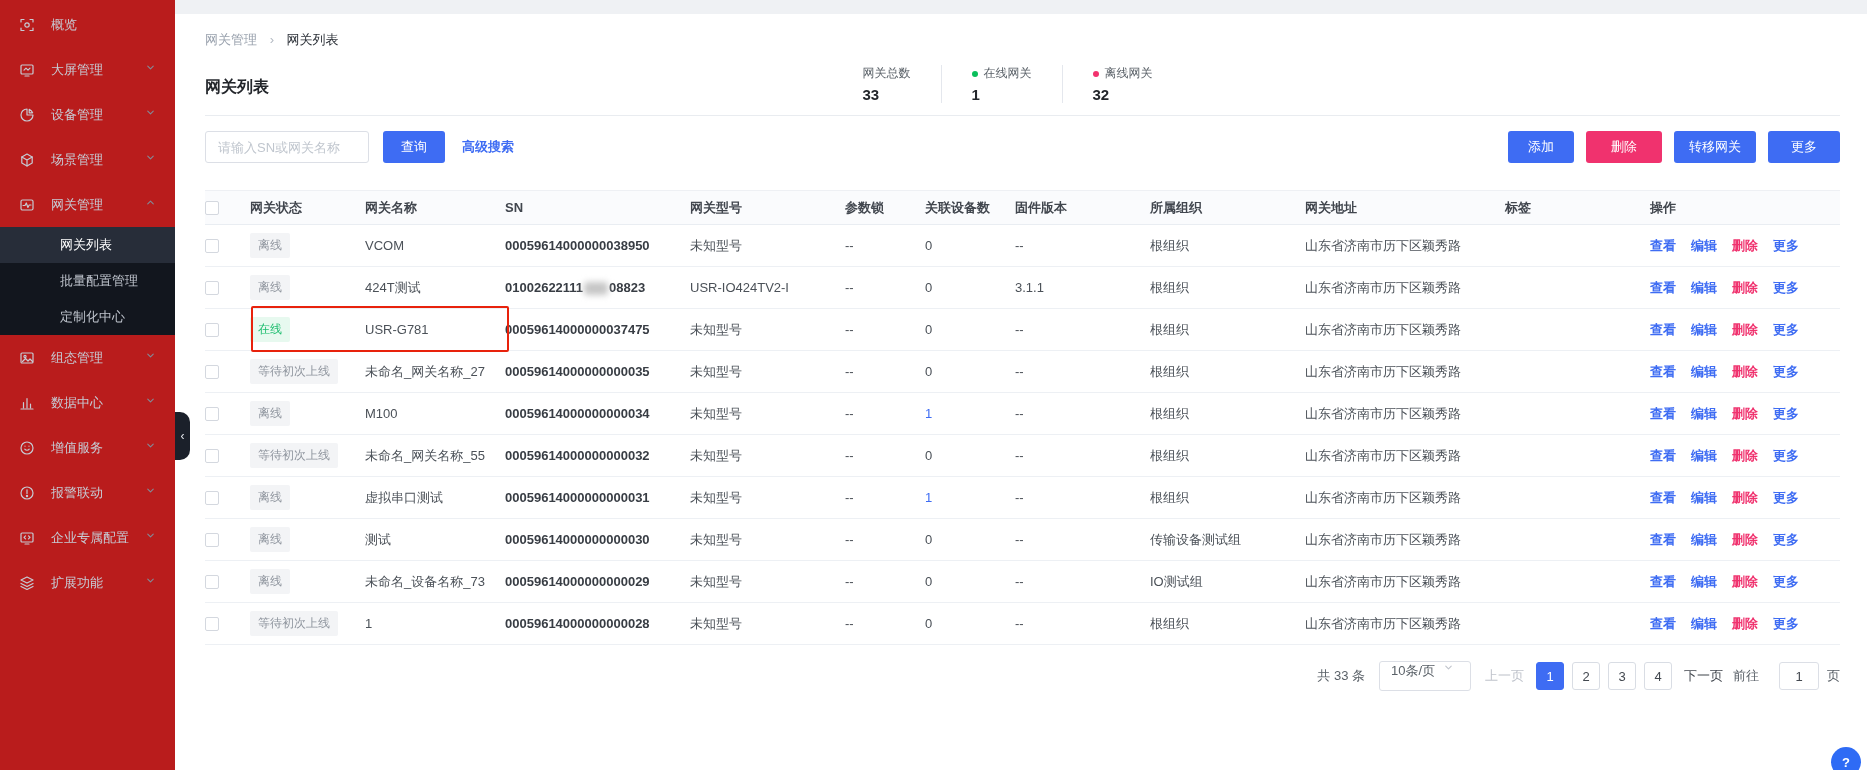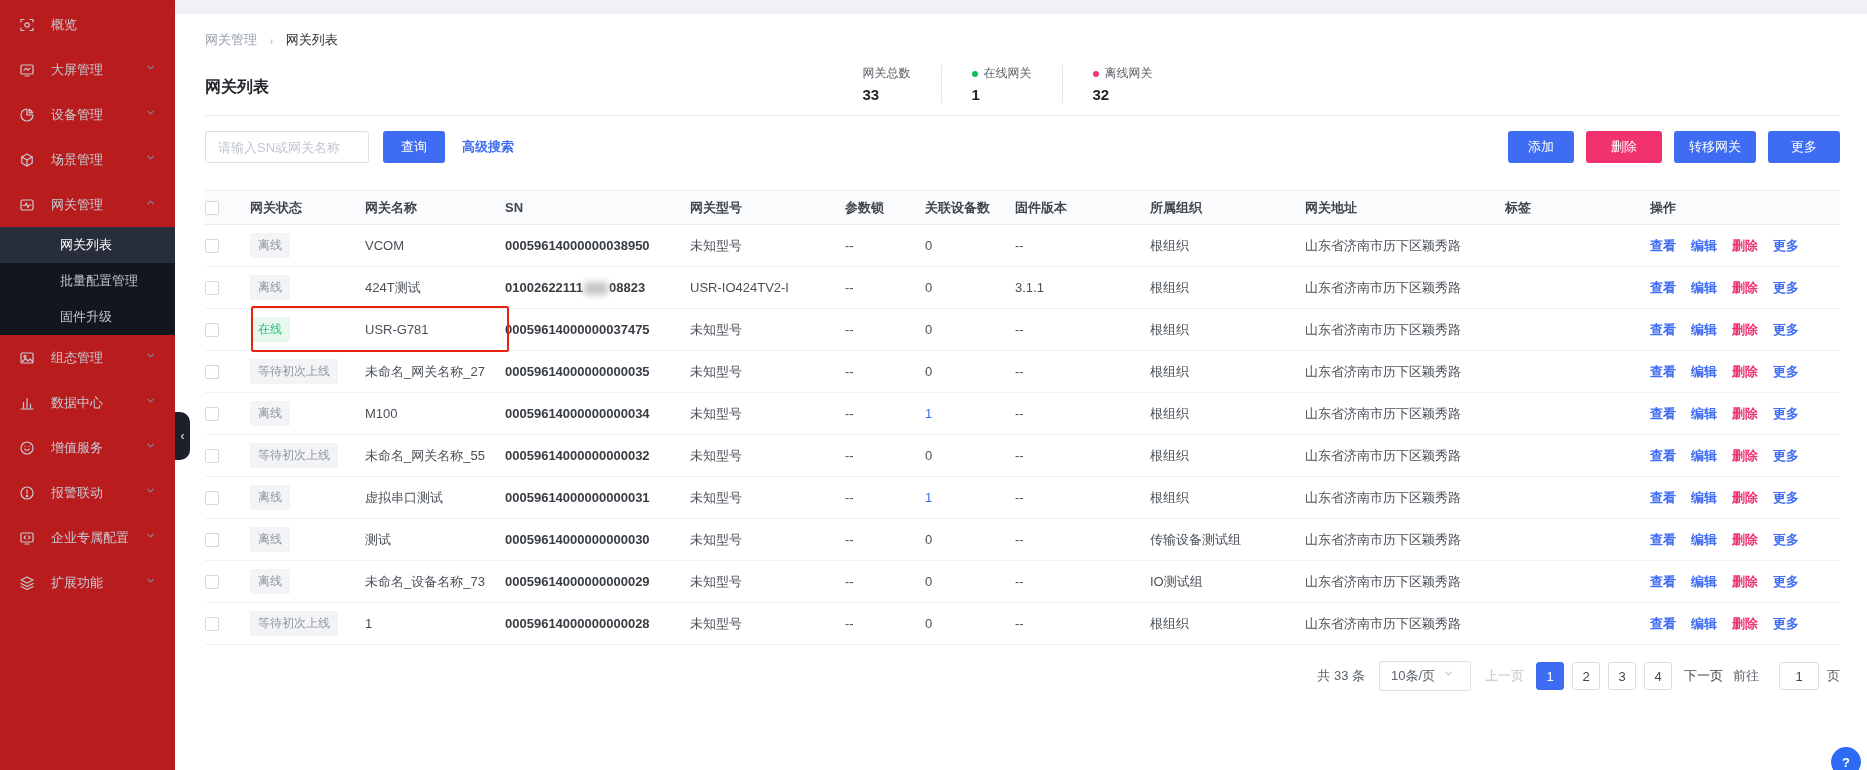--- a/index.html
+++ b/index.html
@@ -15,21 +15,21 @@
   .chev svg { width:11px; height:11px; stroke:#828a97; stroke-width:1.6; }
   .submenu { background:#12161e; }
   .side-child { height:36px; display:flex; align-items:center; padding-left:60px; font-size:13px; color:#bfc4cd; cursor:pointer; }
   .side-child.active { background:#272d39; color:#ffffff; }
   .collapse-handle { position:absolute; left:175px; top:412px; width:15px; height:48px; background:#1b202a; border-radius:0 10px 10px 0; display:flex; align-items:center; justify-content:center; color:#e6e9ee; font-size:12px; cursor:pointer; z-index:3; }
 
   
   .main { flex:1; background:#fff; position:relative; overflow:hidden; }
   .topband { height:14px; background:#eff1f4; }
   .content { padding:0 27px 0 30px; }
-  .breadcrumb { margin-top:17px; color:#99a1ad; font-size:13px;font-family:Liberation Serif, serif; }
+  .breadcrumb { margin-top:17px; color:#99a1ad; font-size:13px; }
   .breadcrumb .bc-parent { cursor:pointer; }
   .breadcrumb .sep { margin:0 9px; color:#b3b9c2; }
   .breadcrumb .bc-current { color:#2c3138; }
   .title-row { margin-top:16px; height:44px; position:relative; display:flex; align-items:center; }
   .page-title { font-size:16px; font-weight:bold; color:#23262b; }
   .stats { position:absolute; left:50%; transform:translateX(-50%); top:0; display:flex; align-items:flex-start; }
   .stat { padding:0 30px; }
   .stat:first-child { padding-left:0; }
   .stat + .stat { border-left:1px solid #e4e7ed; }
   .stat .s-label { font-size:12px; color:#5a6168; display:flex; align-items:center; }
@@ -63,21 +63,21 @@
   .sn-cell { font-weight:bold; color:#383d44; }
   .blur { display:inline-block; width:24px; height:13px; background:#c6c6c6; filter:blur(3px); vertical-align:middle; margin:0 1px; border-radius:3px; }
   .lnk { color:#3e6cf3; cursor:pointer; }
   .op { margin-right:15px; color:#3e6cf3; font-weight:bold; cursor:pointer; text-decoration:none; }
   .op.danger { color:#f0326e; }
   .annotation-box { position:absolute; left:46px; top:116px; width:258px; height:46px; border:2px solid #e8220c; border-radius:2px; pointer-events:none; }
 
   
   .pagination { margin-top:16px; display:flex; justify-content:flex-end; align-items:center; color:#5a6168; font-size:13px; }
   .pg-total { margin-right:14px; }
-  .pg-size { width:92px; height:30px; border:1px solid #dcdfe6; border-radius:3px; display:flex; align-items:center; justify-content:center; gap:8px; color:#5a6168; cursor:pointer; margin-right:14px; }
+  .pg-size { width:92px; height:30px; border:1px solid #dcdfe6; border-radius:3px; display:flex; align-items:flex-start; justify-content:center; gap:8px; color:#5a6168; cursor:pointer; margin-right:14px; }
   .pg-size .chev svg { stroke:#c0c4cc; }
   .pg-prev { color:#c0c4cc; margin-right:12px; }
   .pg-num { width:28px; height:28px; border:1px solid #d9dde4; border-radius:3px; display:flex; align-items:center; justify-content:center; color:#43484f; margin-right:8px; cursor:pointer; background:#fff; }
   .pg-num.active { background:#3e6cf3; border-color:#3e6cf3; color:#fff; }
   .pg-next { color:#43484f; margin:0 10px 0 4px; cursor:pointer; }
   .pg-goto { margin-right:20px; }
   .pg-input { width:40px; height:28px; border:1px solid #dcdfe6; border-radius:3px; text-align:center; font-size:13px; color:#43484f; outline:none; font-family:inherit; margin-right:8px; }
 
   .float-btn { position:absolute; right:6px; bottom:-7px; width:30px; height:30px; border-radius:50%; background:#2e6bf5; color:#fff; display:flex; align-items:center; justify-content:center; font-size:13px; font-weight:bold; cursor:pointer; z-index:5; }
 </style>
@@ -148,21 +148,21 @@
         <span class="lbl">网关管理</span>
         <span class="icn chev">
           <svg viewBox="0 0 16 16">
             <path d="M4 10l4-4 4 4"></path>
           </svg>
         </span>
       </div>
       <div class="submenu">
         <div class="side-child active">网关列表</div>
         <div class="side-child">批量配置管理</div>
-        <div class="side-child">固件升级</div>
+        <div class="side-child">定制化中心</div>
       </div>
       <div class="side-item">
         <span class="icn">
           <svg viewBox="0 0 16 16">
             <rect x="2" y="3" width="12" height="10" rx="1"></rect>
             <circle cx="6" cy="6.5" r="1.1"></circle>
             <path d="M3.5 11.5l3-3 2.5 2.5 2-2 2.5 2.5"></path>
           </svg>
         </span>
         <span class="lbl">组态管理</span>

